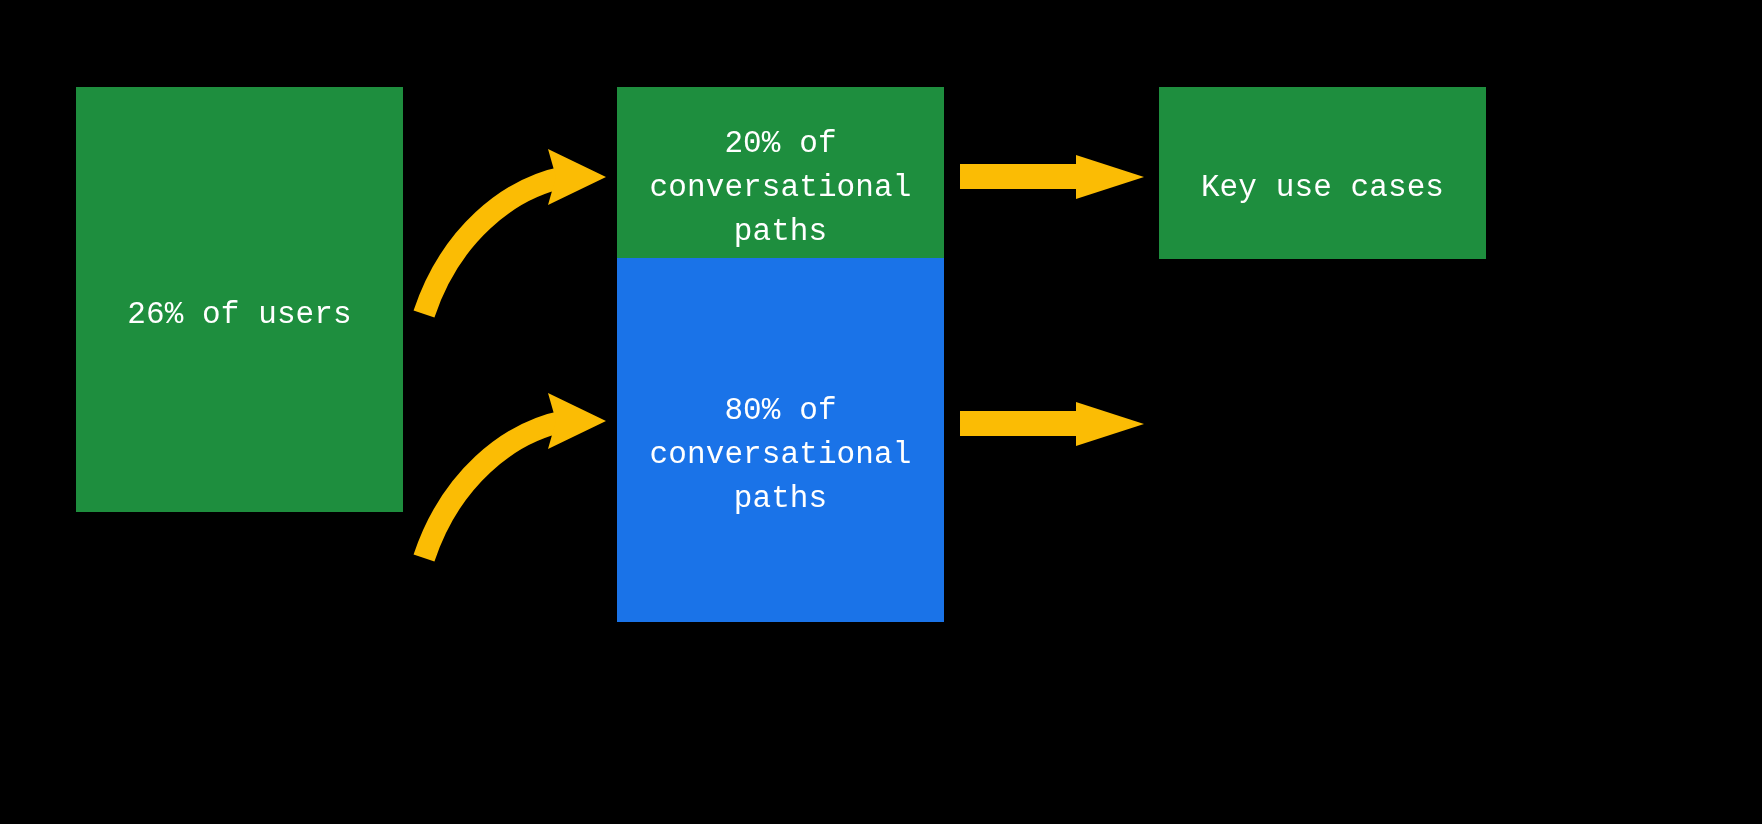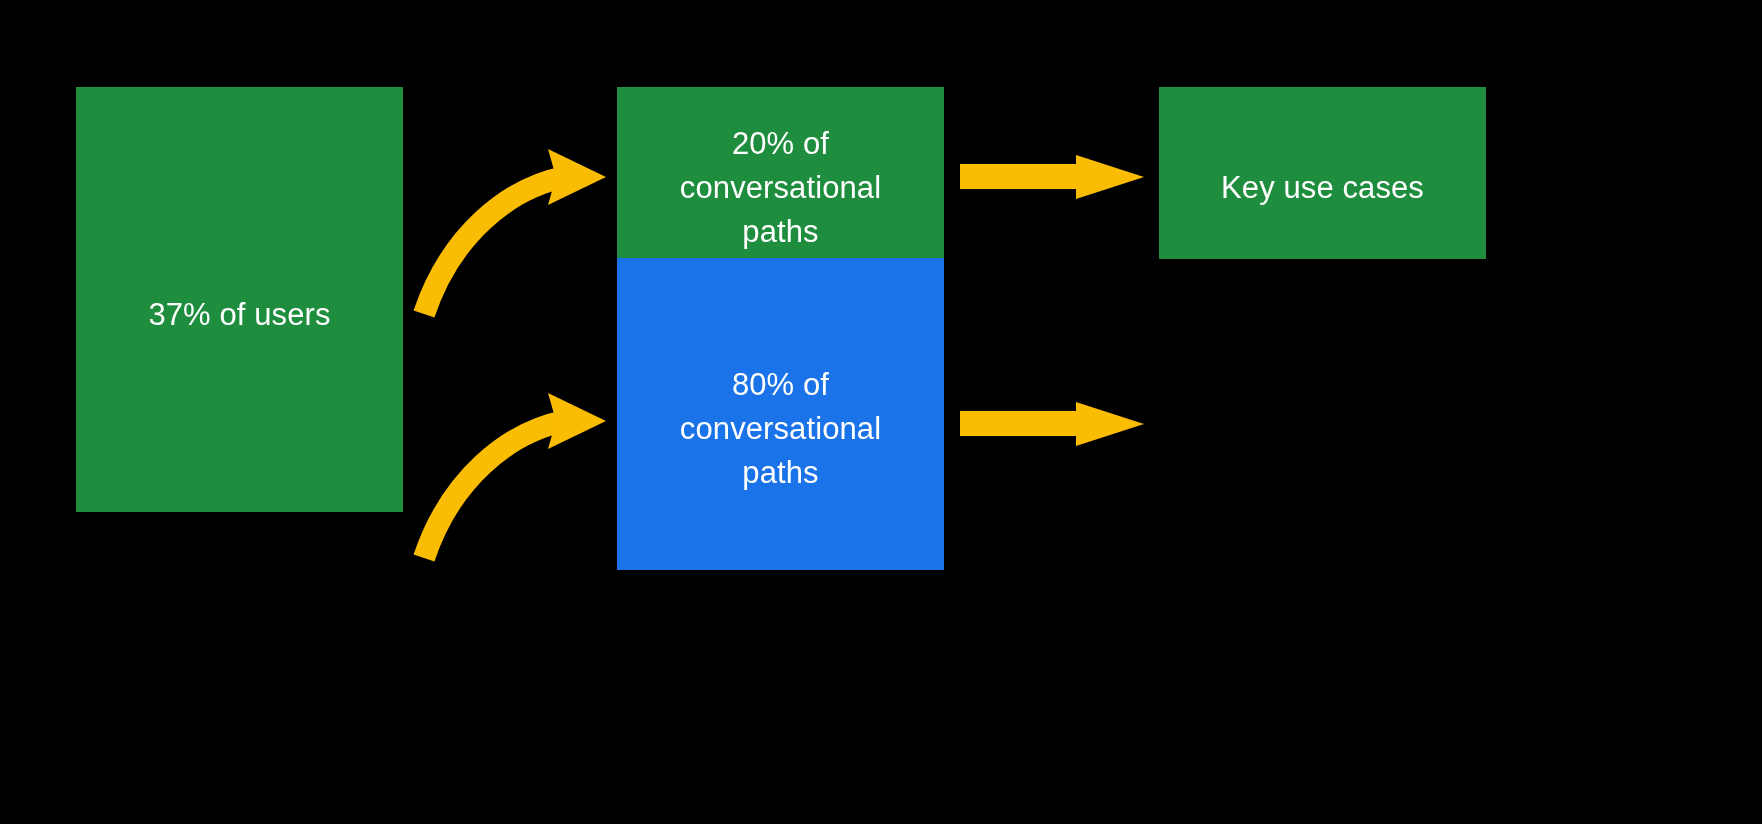--- a/index.html
+++ b/index.html
@@ -31,39 +31,39 @@
     align-items: center;
     justify-content: center;
     box-sizing: border-box;
     text-align: center;
   }
   .seg-green { background: #1e8e3e; }
   .seg-blue  { background: #1a73e8; }
 
   .seg-label {
     color: #ffffff;
-    font-family: Liberation Sans, sans-serif;
+    font-family: Liberation Mono, monospace;
     font-weight: 400;
     font-size: 31px;
     line-height: 44px;
     letter-spacing: 0.1px;
     white-space: pre-line;
     padding: 0 8px;
     margin-top: 30px;
   }
 
   
   #col-users { left: 76px; top: 87px; width: 327px; height: 539px; }
   #col-users .seg-green { height: 425px; }
   #col-users .seg-blue  { height: 114px; }
 
   
   #col-paths { left: 617px; top: 87px; width: 327px; height: 539px; }
   #col-paths .seg-green { height: 171px; }
-  #col-paths .seg-blue  { height: 312px; }
+  #col-paths .seg-blue  { height: 364px; }
 
   
   #col-cases { left: 1159px; top: 87px; width: 327px; height: 628px; }
   #col-cases .seg-green { height: 172px; }
   #col-cases .seg-blue  { height: 374px; }
 
   
   #arrow-layer {
     position: absolute;
     left: 0;
@@ -73,21 +73,21 @@
     pointer-events: none;
   }
 </style>
 </head>
 <body>
 
 <div id="stage">
 
   <div class="column" id="col-users">
     <div class="segment seg-green">
-      <span class="seg-label">37% of users</span>
+      <span class="seg-label">26% of users</span>
     </div>
   </div>
 
   <div class="column" id="col-paths">
     <div class="segment seg-green">
       <span class="seg-label">20% of
 conversational
 paths</span>
     </div>
     <div class="segment seg-blue">

